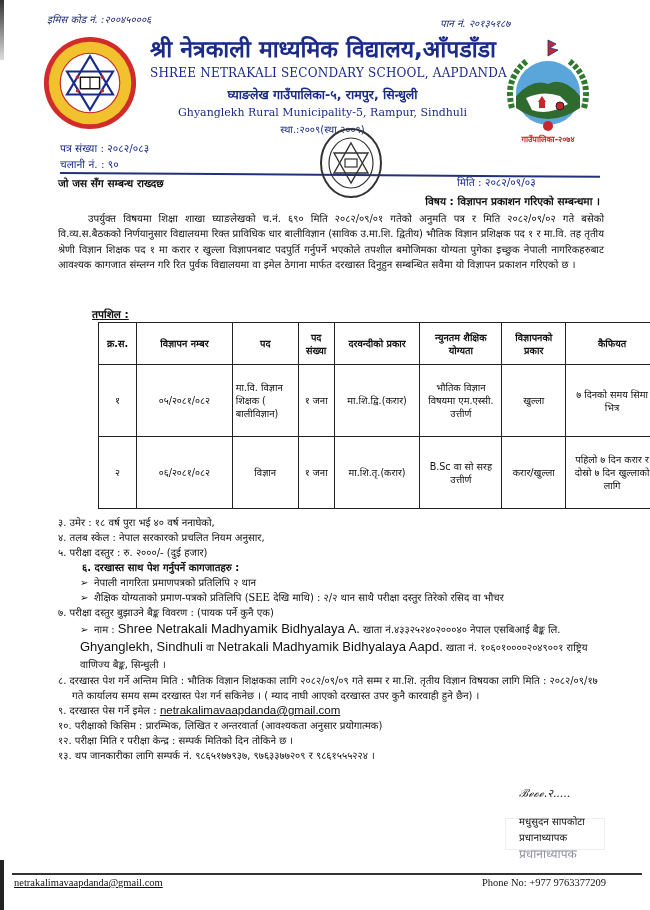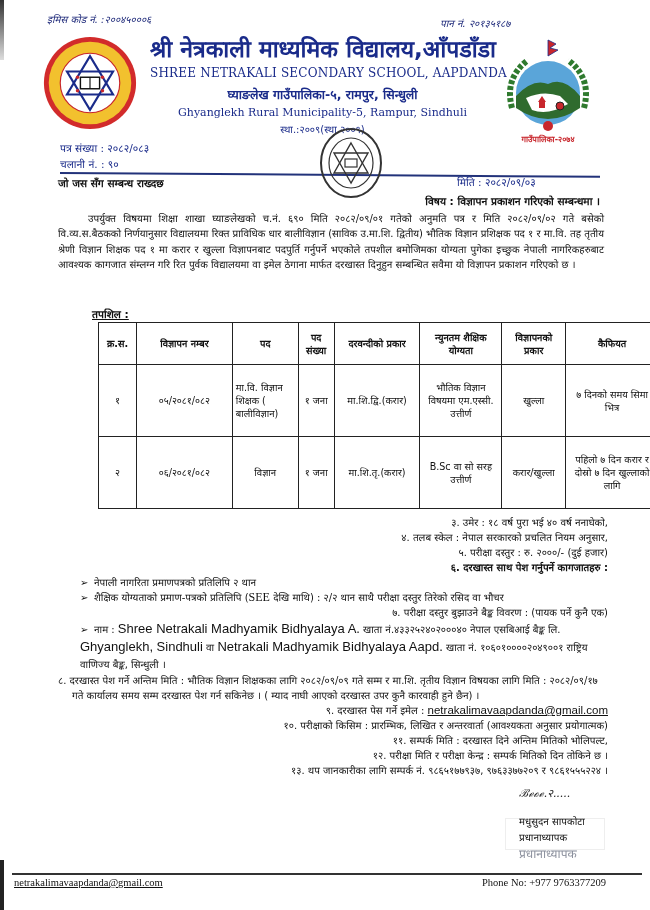--- a/index.html
+++ b/index.html
@@ -35,22 +35,22 @@
 
   .tapsil { position: absolute; left: 92px; top: 307px; font-size: 10.5px; font-weight: bold; text-decoration: underline; color: #111; }
 
   table.ad { position: absolute; left: 50px; top: 322px; width: 561px; border-collapse: collapse; font-size: 9.6px; color: #111; margin-left: 48px; }
   table.ad th, table.ad td { border: 1.4px solid #222; text-align: center; vertical-align: middle; padding: 2px 3px; line-height: 13px; }
   table.ad th { font-weight: bold; height: 42px; }
   table.ad td { height: 72px; }
   table.ad td.left { text-align: left; }
 
   .list { position: absolute; left: 58px; top: 515px; width: 550px; font-size: 10px; line-height: 15px; color: #111; }
-  .list .item { white-space: nowrap; text-align: right; }
-  .list .bold { font-weight: bold; }
+  .list .item { white-space: nowrap; }
+  .list .bold { font-weight: bold; margin-left: 24px; }
   .list .sub { padding-left: 22px; white-space: normal; }
   .list .sub .arrow { display: inline-block; width: 14px; font-size: 10px; }
   .list .wrap { white-space: normal; padding-left: 14px; text-indent: -14px; }
   .latin { font-family: "Liberation Sans", sans-serif; font-size: 13px; }
   .serif { font-family: "Liberation Serif", serif; font-size: 12px; }
   .email-link { font-family: "Liberation Sans", sans-serif; font-size: 11.5px; text-decoration: underline; color: #111; }
 
   .sig { position: absolute; left: 519px; top: 785px; width: 90px; font-size: 10px; color: #111; text-align: left; }
   .sig .scribble { font-family: "DejaVu Serif", serif; font-style: italic; font-size: 11px; color: #222; }
   .sig .name { margin-top: 14px; }
@@ -180,21 +180,20 @@
     <div class="item">४. तलब स्केल : नेपाल सरकारको प्रचलित नियम अनुसार,</div>
     <div class="item">५. परीक्षा दस्तुर : रु. २०००/- (दुई हजार)</div>
     <div class="item bold">६. दरखास्त साथ पेश गर्नुपर्ने कागजातहरु :</div>
     <div class="sub"><span class="arrow">➢</span><span>नेपाली नागरिता प्रमाणपत्रको प्रतिलिपि २ थान</span></div>
     <div class="sub"><span class="arrow">➢</span><span>शैक्षिक योग्यताको प्रमाण-पत्रको प्रतिलिपि (</span><span class="serif">SEE</span><span> देखि माथि) : २/२ थान साथै परीक्षा दस्तुर तिरेको रसिद वा भौचर</span></div>
     <div class="item">७. परीक्षा दस्तुर बुझाउने बैङ्क विवरण : (पायक पर्ने कुनै एक)</div>
     <div class="sub" style="line-height:17px;"><span class="arrow">➢</span><span>नाम : </span><span class="latin">Shree Netrakali Madhyamik Bidhyalaya A.</span><span> खाता नं.४३३२५२४०२०००४० नेपाल एसबिआई बैङ्क लि. </span><span class="latin">Ghyanglekh, Sindhuli</span><span> वा </span><span class="latin">Netrakali Madhyamik Bidhyalaya Aapd.</span><span> खाता नं. १०६०१००००२०४९००१ राष्ट्रिय वाणिज्य बैङ्क, सिन्धुली ।</span></div>
     <div class="wrap">८. दरखास्त पेश गर्ने अन्तिम मिति : भौतिक विज्ञान शिक्षकका लागि २०८२/०९/०९ गते सम्म र मा.शि. तृतीय विज्ञान विषयका लागि मिति : २०८२/०९/१७ गते कार्यालय समय सम्म दरखास्त पेश गर्न सकिनेछ । ( म्याद नाघी आएको दरखास्त उपर कुनै कारवाही हुने छैन) ।</div>
     <div class="item"><span>९. दरखास्त पेस गर्ने इमेल : </span><span class="email-link">netrakalimavaapdanda@gmail.com</span></div>
     <div class="item">१०. परीक्षाको किसिम : प्रारम्भिक, लिखित र अन्तरवार्ता  (आवश्यकता अनुसार प्रयोगात्मक)</div>
-    <div class="item">११. सम्पर्क मिति : दरखास्त दिने अन्तिम मितिको भोलिपल्ट,</div>
     <div class="item">१२. परीक्षा मिति  र परीक्षा केन्द्र : सम्पर्क मितिको दिन तोकिने छ ।</div>
     <div class="item">१३. थप जानकारीका लागि सम्पर्क नं. ९८६५१७७९३७, ९७६३३७७२०९ र ९८६१५५५२२४ ।</div>
   </div>
 
   <div class="sig-box"></div>
   <div class="sig">
     <div class="scribble">ℬℯℴℯ.२.....</div>
     <div class="name">मधुसुदन सापकोटा</div>
     <div class="title2">प्रधानाध्यापक</div>
     <div class="title-stamp">प्रधानाध्यापक</div>

